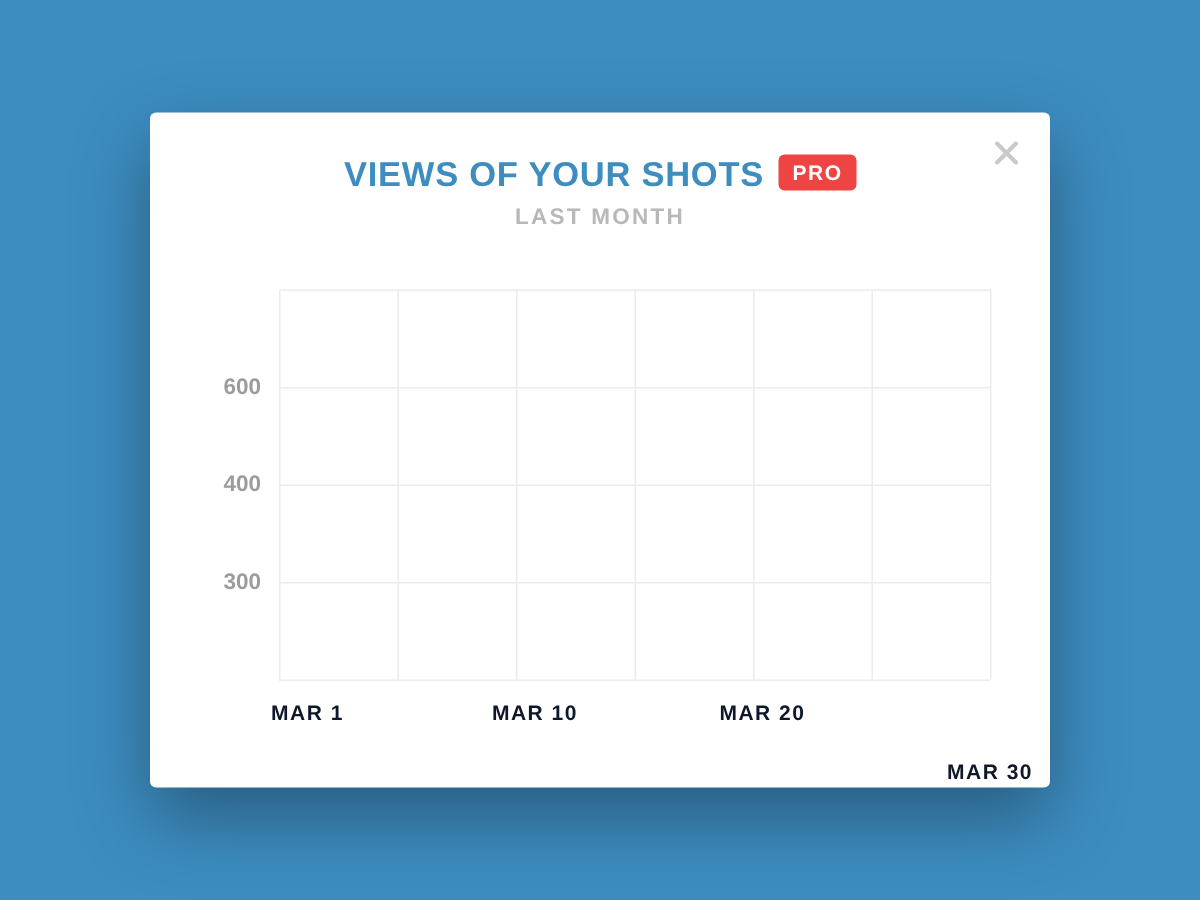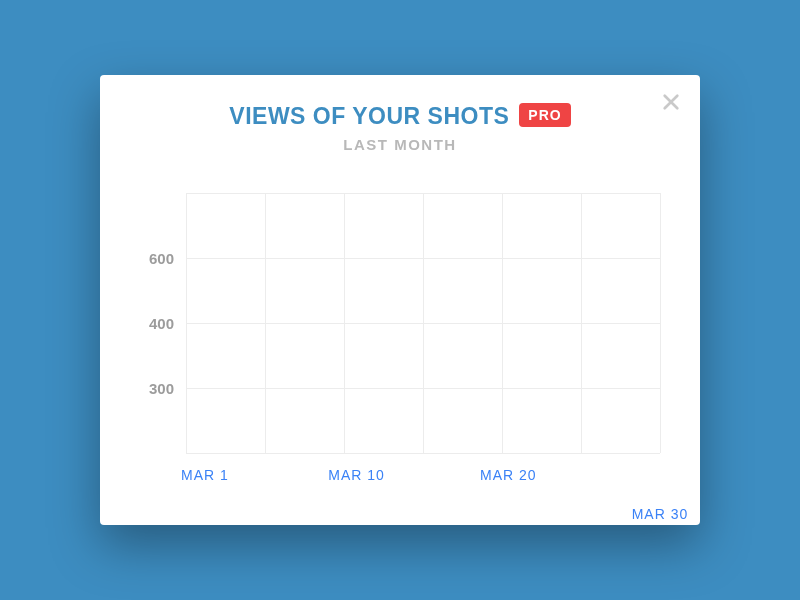--- a/index.html
+++ b/index.html
@@ -123,22 +123,22 @@
     .x-axis {
       position: absolute;
       bottom: -34px;
       left: 0;
       right: 0;
       height: 20px;
     }
     .x-tick {
       position: absolute;
       font-size: 14px;
-      font-weight: 400;
-      color: #3b82f6;
+      font-weight: 700;
+      color: #0f172a;
       letter-spacing: 1px;
       transform: translateX(-50%);
       white-space: nowrap;
       text-transform: uppercase;
     }
   </style>
 </head>
 <body>
 
 <div class="card">

